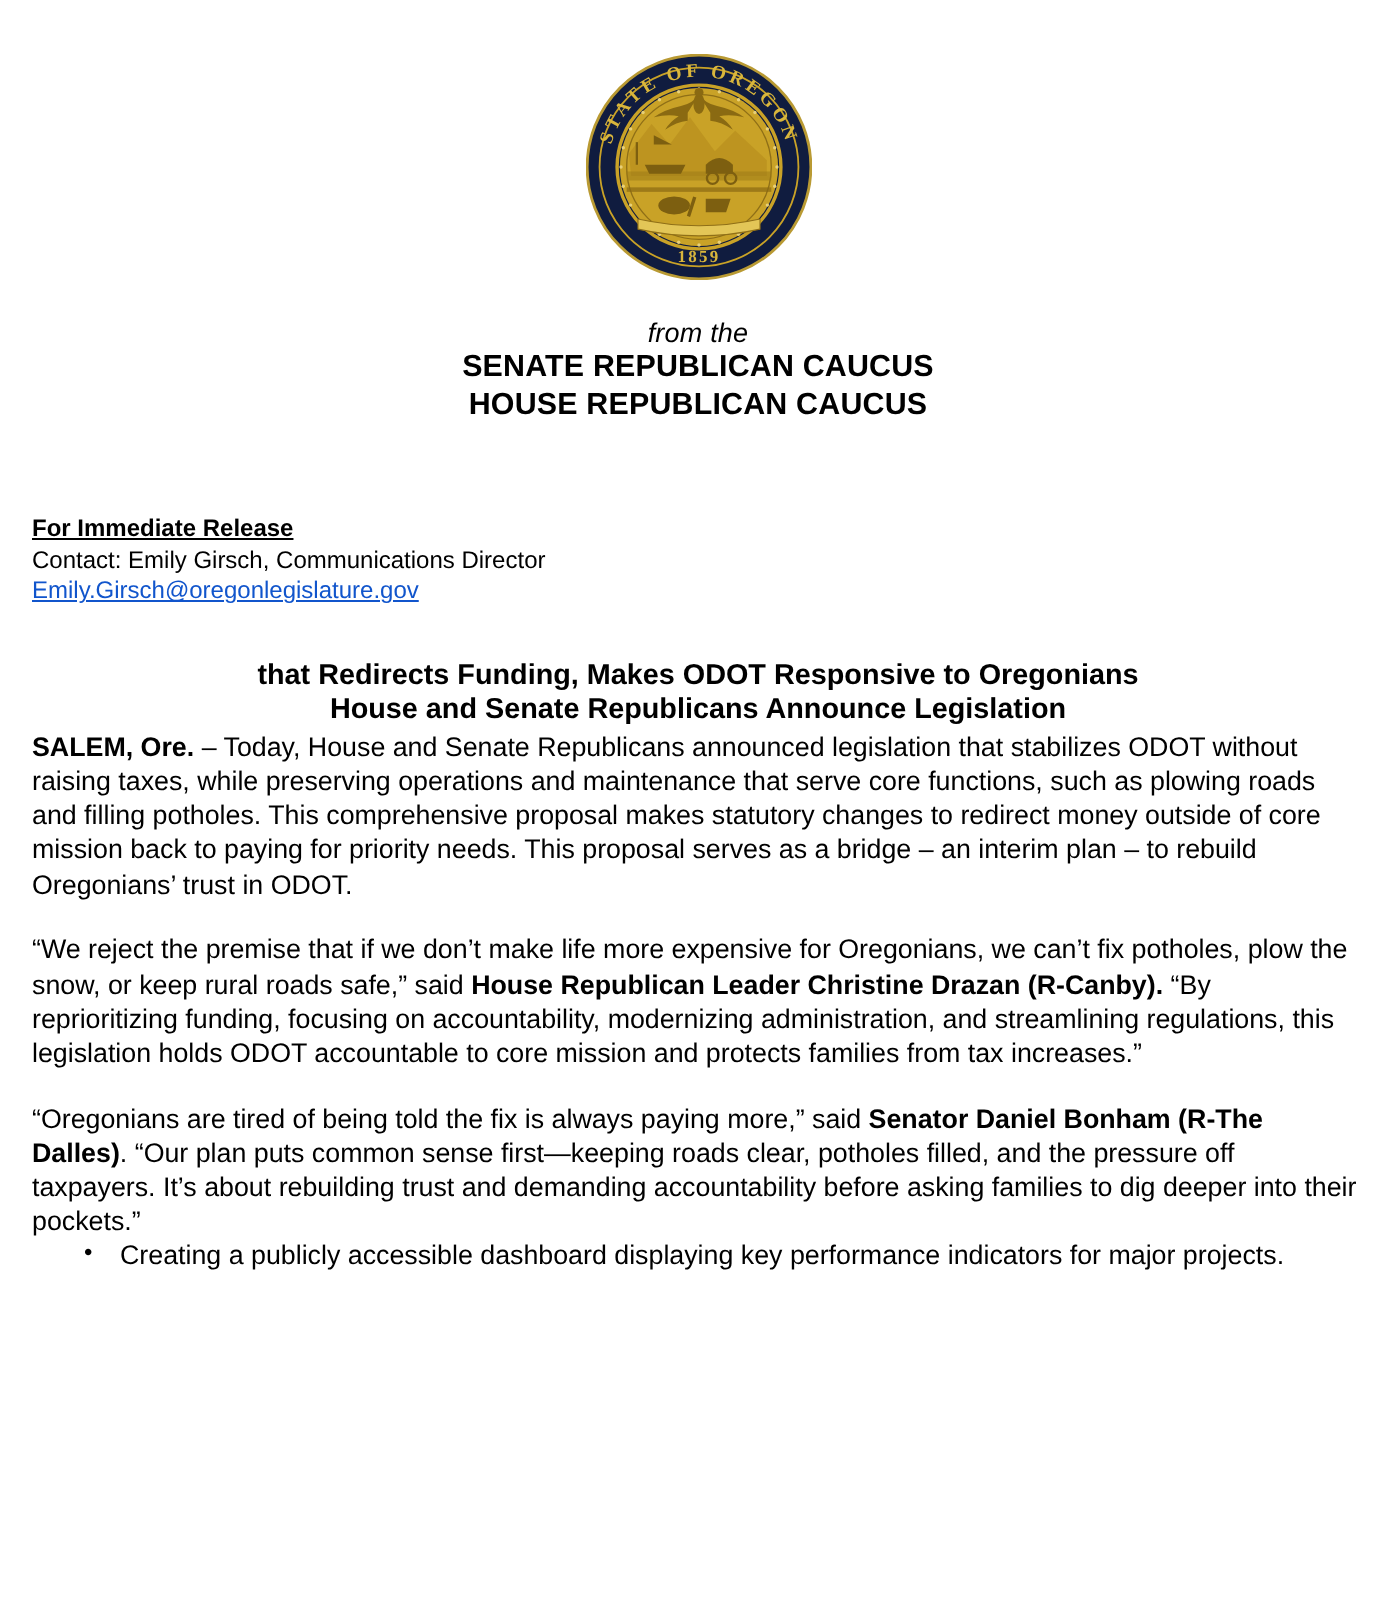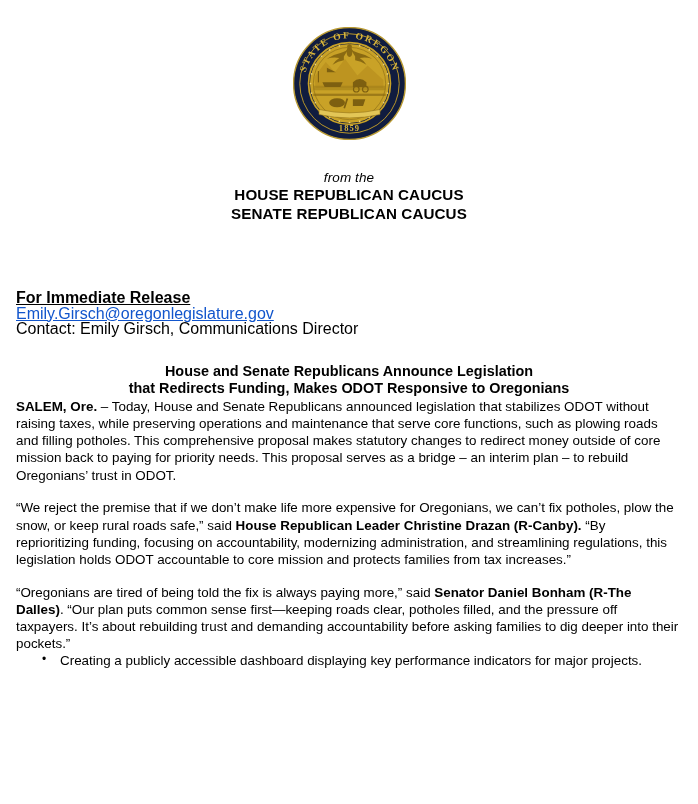--- a/index.html
+++ b/index.html
@@ -33,40 +33,40 @@
   }
   .seal {
     display: inline-block;
     width: 113px;
     height: 113px;
   }
 
   
   .masthead {
     text-align: center;
-    margin-top: 26px;
+    margin-top: 14px;
   }
   .from-the {
     font-style: italic;
     font-size: 13.5px;
     line-height: 16px;
     letter-spacing: 0.1px;
   }
   .caucus-line {
     font-weight: bold;
     font-size: 15.2px;
     line-height: 18.5px;
     letter-spacing: 0.1px;
   }
 
   
   .release-block {
     margin-left: 16px;
-    margin-top: 67px;
-    font-size: 16px;
+    margin-top: 45px;
+    font-size: 12px;
     line-height: 15.6px;
   }
   .release-title {
     font-weight: bold;
     text-decoration: underline;
   }
   .release-line {
     white-space: nowrap;
   }
   .email-link {
@@ -220,35 +220,35 @@
       <text font-family="Liberation Serif, serif" font-size="17" font-weight="bold" fill="#d9b63c" letter-spacing="3.4">
         <textPath href="#arcTop" startOffset="50%" text-anchor="middle">STATE OF OREGON</textPath>
       </text>
 
       <text x="100" y="184" text-anchor="middle" font-family="Liberation Serif, serif" font-size="15" font-weight="bold" fill="#d9b63c" letter-spacing="2">1859</text>
     </svg>
   </div>
 
   <div class="masthead">
     <div class="from-the">from the</div>
+    <div class="caucus-line">SENATE REPUBLICAN CAUCUS</div>
     <div class="caucus-line">HOUSE REPUBLICAN CAUCUS</div>
-    <div class="caucus-line">SENATE REPUBLICAN CAUCUS</div>
   </div>
 
   <div class="release-block">
     <div class="release-title">For Immediate Release</div>
+    <div class="release-line">Contact: Emily Girsch, Communications Director</div>
     <div class="release-line">
       <a class="email-link" href="#">Emily.Girsch@oregonlegislature.gov</a>
     </div>
-    <div class="release-line">Contact: Emily Girsch, Communications Director</div>
   </div>
 
   <div class="headline">
+    <div>that Redirects Funding, Makes ODOT Responsive to Oregonians</div>
     <div>House and Senate Republicans Announce Legislation</div>
-    <div>that Redirects Funding, Makes ODOT Responsive to Oregonians</div>
   </div>
 
   <div class="body-area">
 
     <p class="para first-para"><span class="bold">SALEM, Ore.</span><span> – Today, House and Senate Republicans announced legislation that stabilizes ODOT without raising taxes, while preserving operations and maintenance that serve core functions, such as plowing roads and filling potholes. This comprehensive proposal makes statutory changes to redirect money outside of core mission back to paying for priority needs. This proposal serves as a bridge – an interim plan – to rebuild Oregonians’ trust in ODOT.</span></p>
 
     <p class="para"><span>“We reject the premise that if we don’t make life more expensive for Oregonians, we can’t fix potholes, plow the snow, or keep rural roads safe,” said </span><span class="bold">House Republican Leader Christine Drazan (R-Canby).</span><span> “By reprioritizing funding, focusing on accountability, modernizing administration, and streamlining regulations, this legislation holds ODOT accountable to core mission and protects families from tax increases.”</span></p>
 
     <p class="para"><span>“Oregonians are tired of being told the fix is always paying more,” said </span><span class="bold">Senator Daniel Bonham (R-The Dalles)</span><span>. “Our plan puts common sense first—keeping roads clear, potholes filled, and the pressure off taxpayers. It’s about rebuilding trust and demanding accountability before asking families to dig deeper into their pockets.”</span></p>
 

